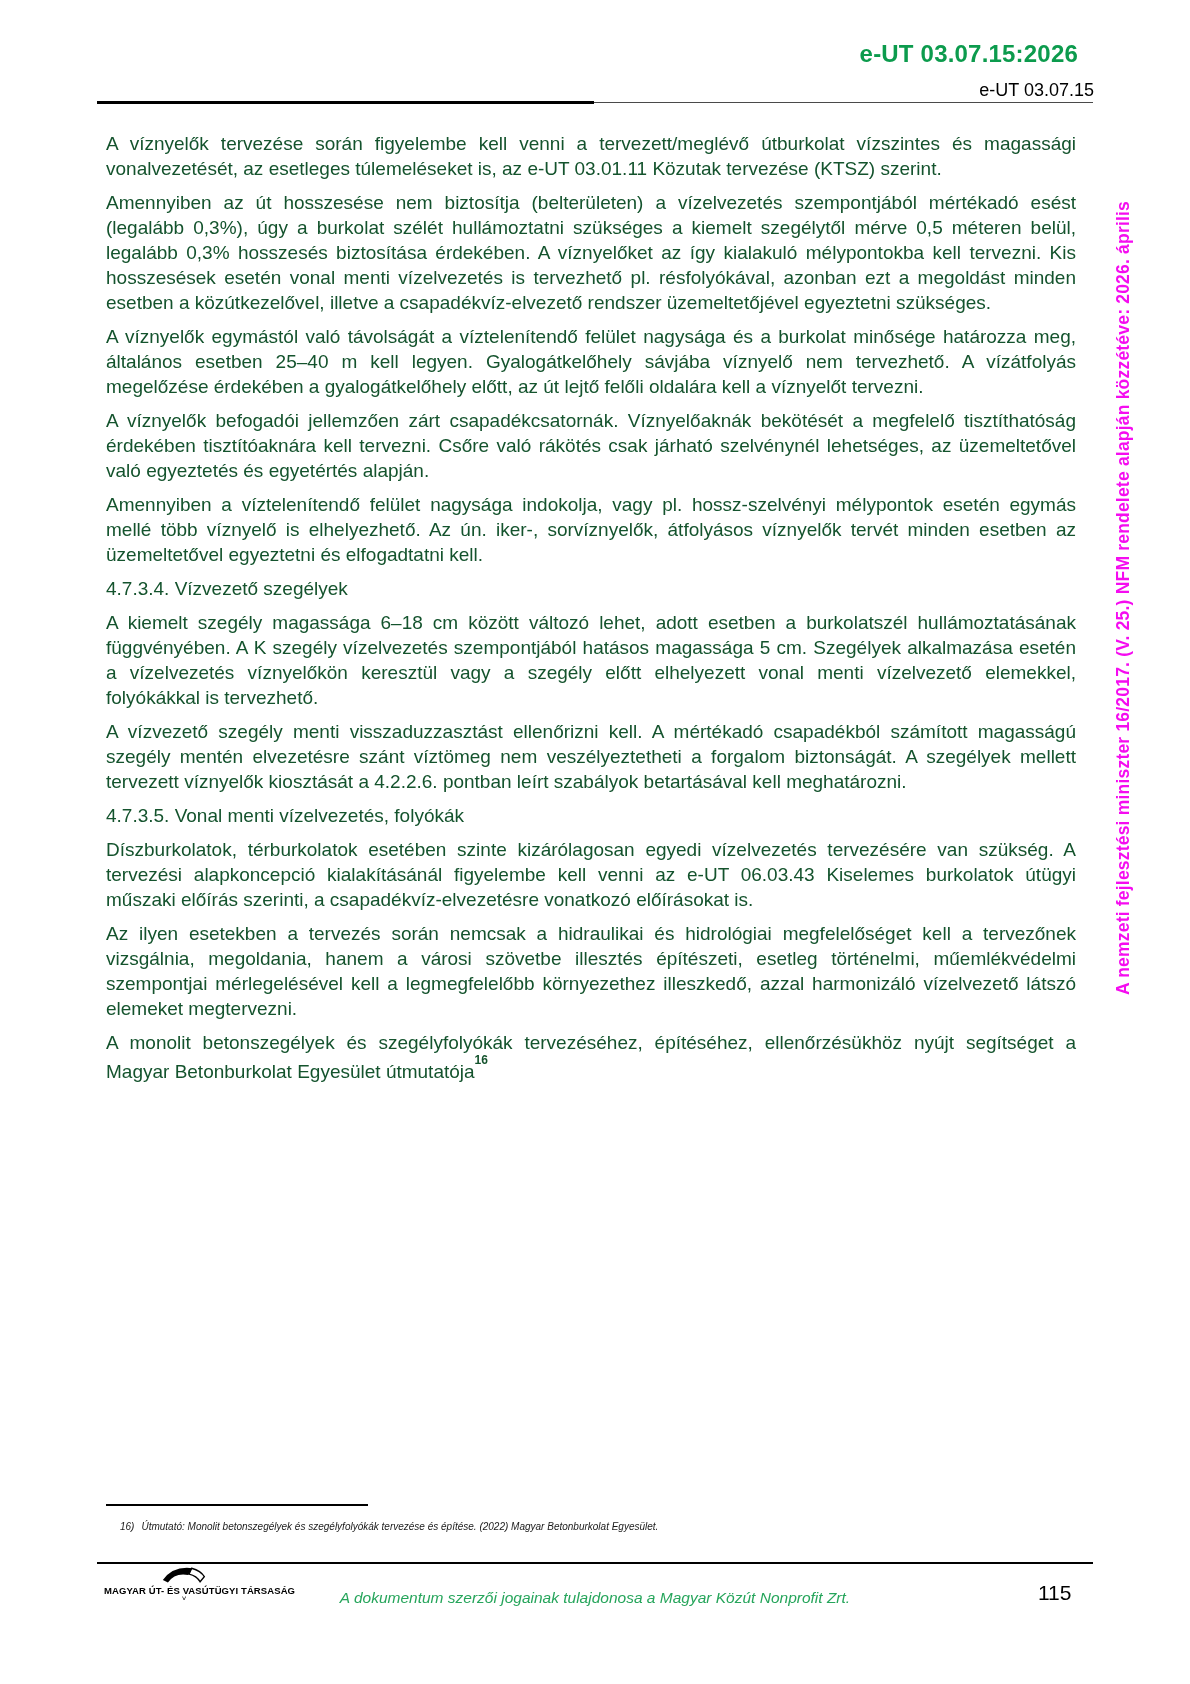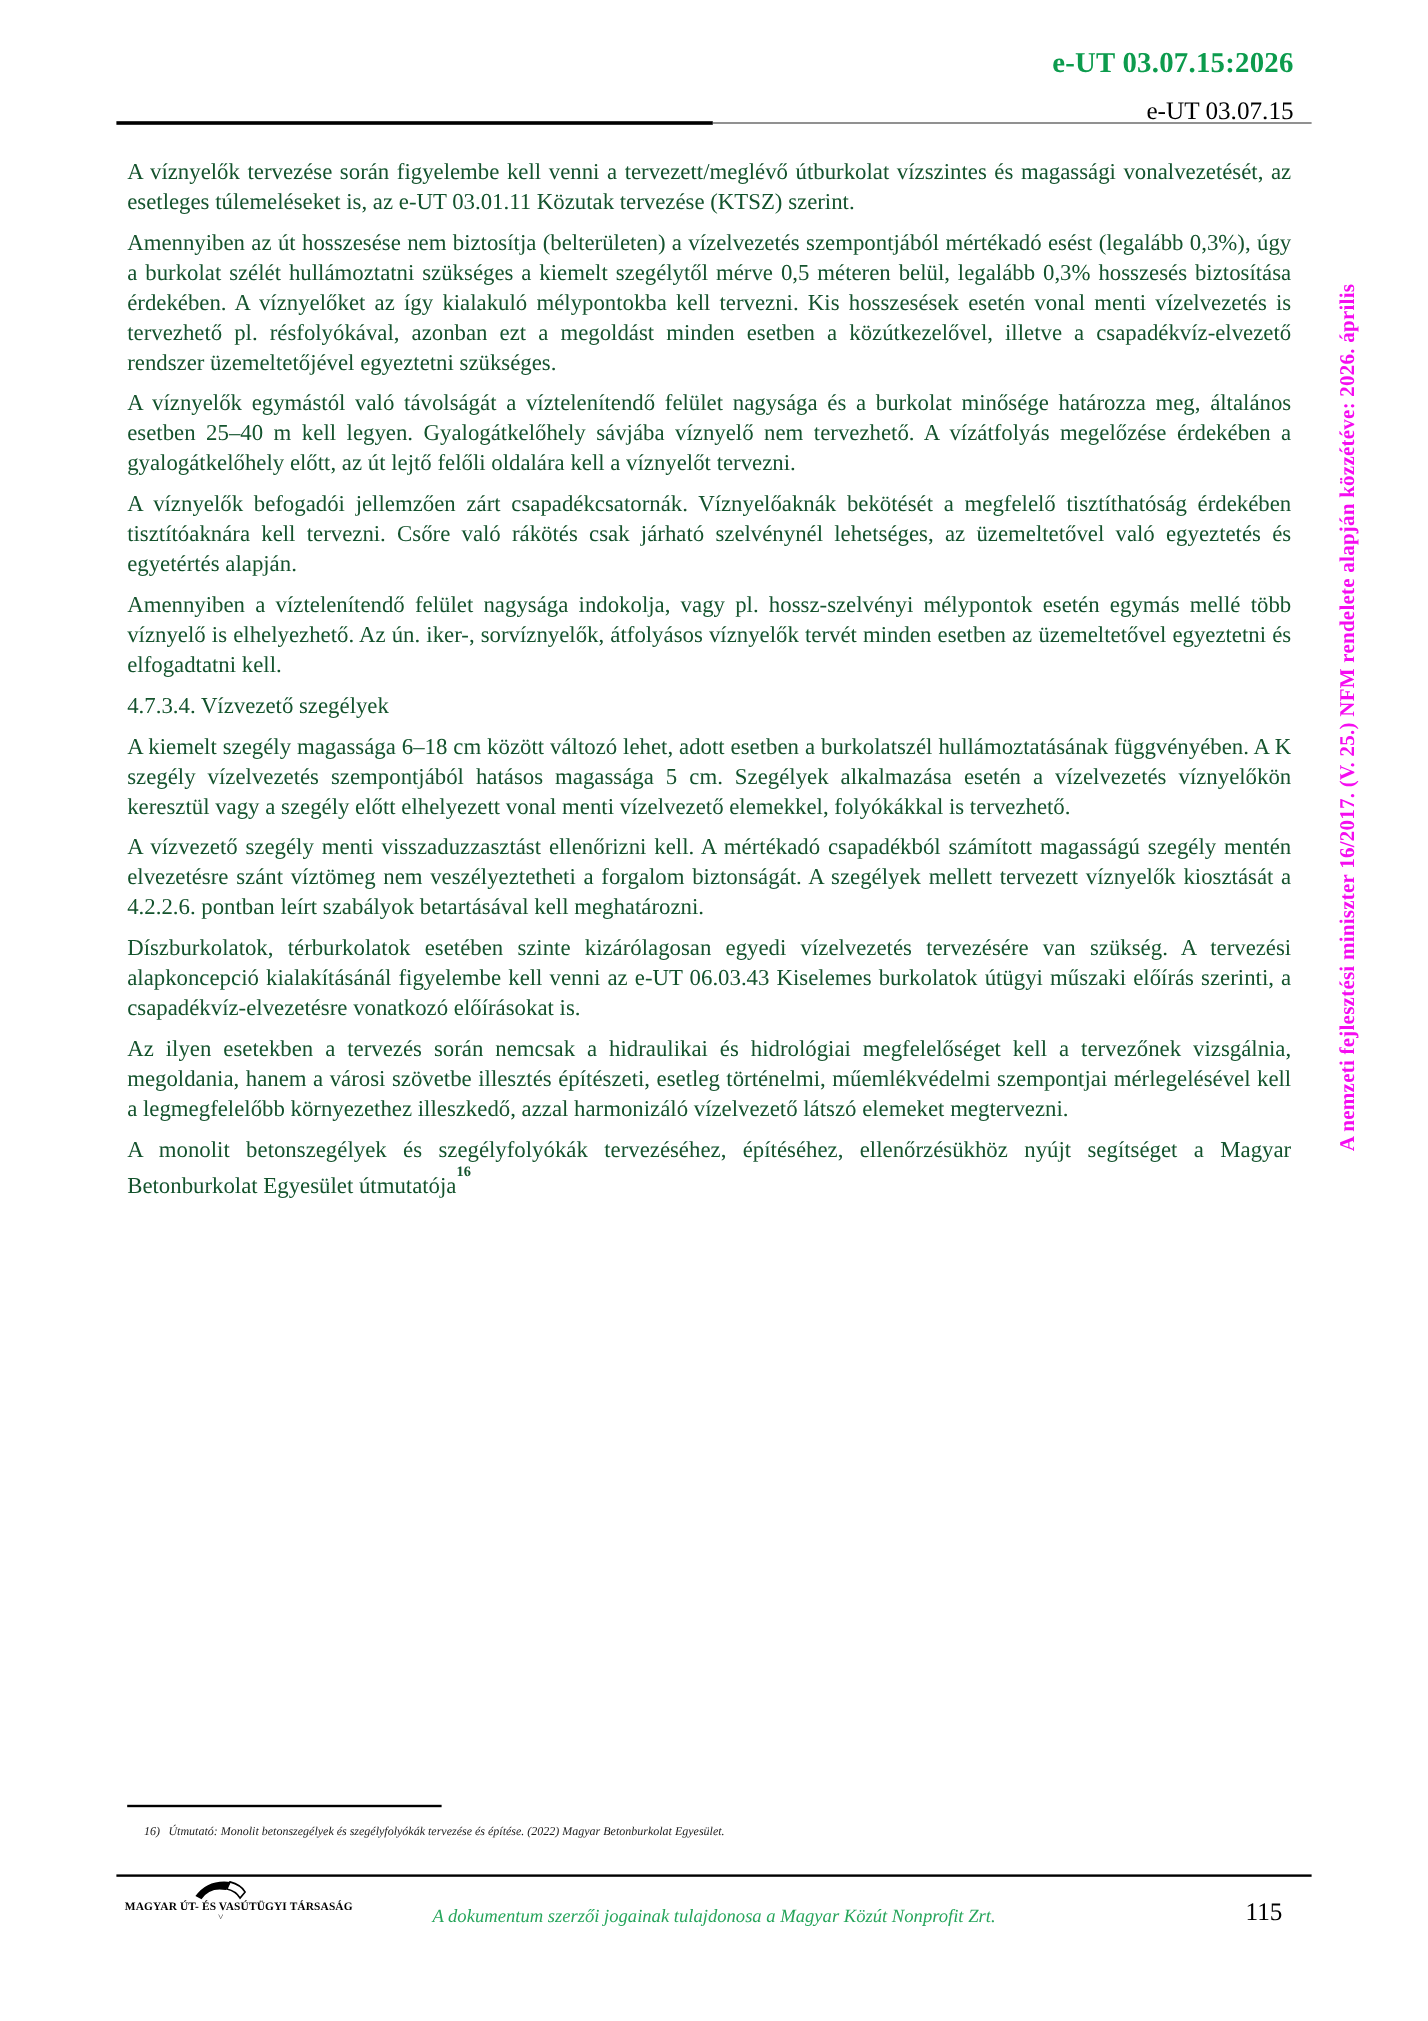--- a/index.html
+++ b/index.html
@@ -1,27 +1,27 @@
 <!DOCTYPE html>
 <html lang="hu"><head>
 <meta charset="utf-8">
 <style>
   html,body { margin:0; padding:0; background:#fff; }
   .page {
     position:relative; width:1160px; height:1684px; background:#ffffff;
-    font-family:Liberation Serif, serif; color:#000; overflow:hidden;
+    font-family:Liberation Sans, sans-serif; color:#000; overflow:hidden;
   }
   
   .doc-id {
     position:absolute; top:40px; left:106px; width:972px;
     text-align:right; font-size:24px; font-weight:bold; letter-spacing:0.2px;
   }
   .doc-id-small {
-    position:absolute; top:80px; left:106px; width:972px;
-    text-align:right; font-size:21px; color:#000;
+    position:absolute; top:80px; left:122px; width:972px;
+    text-align:right; font-size:18px; color:#000;
   }
   .rule-thick { position:absolute; top:101px; left:97px; width:497px; height:3px; background:#000; }
   .rule-thin  { position:absolute; top:102px; left:594px; width:499px; height:1px; background:#4a4a4a; }
 
   
   .body-column {
     position:absolute; top:131px; left:106px; width:970px;
     font-size:19px; line-height:25px; text-align:justify;
     text-justify:inter-word; color:#14532d;
   }
@@ -71,20 +71,21 @@
 
   <main class="body-column" id="body-column">
       <p class="paragraph">A víznyelők tervezése során figyelembe kell venni a tervezett/meglévő útburkolat vízszintes és magassági vonalvezetését, az esetleges túlemeléseket is, az e-UT 03.01.11 Közutak tervezése (KTSZ) szerint.</p>
       <p class="paragraph">Amennyiben az út hosszesése nem biztosítja (belterületen) a vízelvezetés szempontjából mértékadó esést (legalább 0,3%), úgy a burkolat szélét hullámoztatni szükséges a kiemelt szegélytől mérve 0,5 méteren belül, legalább 0,3% hosszesés biztosítása érdekében. A víznyelőket az így kialakuló mélypontokba kell tervezni. Kis hosszesések esetén vonal menti vízelvezetés is tervezhető pl. résfolyókával, azonban ezt a megoldást minden esetben a közútkezelővel, illetve a csapadékvíz-elvezető rendszer üzemeltetőjével egyeztetni szükséges.</p>
       <p class="paragraph">A víznyelők egymástól való távolságát a víztelenítendő felület nagysága és a burkolat minősége határozza meg, általános esetben 25–40 m kell legyen. Gyalogátkelőhely sávjába víznyelő nem tervezhető. A vízátfolyás megelőzése érdekében a gyalogátkelőhely előtt, az út lejtő felőli oldalára kell a víznyelőt tervezni.</p>
       <p class="paragraph">A víznyelők befogadói jellemzően zárt csapadékcsatornák. Víznyelőaknák bekötését a megfelelő tisztíthatóság érdekében tisztítóaknára kell tervezni. Csőre való rákötés csak járható szelvénynél lehetséges, az üzemeltetővel való egyeztetés és egyetértés alapján.</p>
       <p class="paragraph">Amennyiben a víztelenítendő felület nagysága indokolja, vagy pl. hossz-szelvényi mélypontok esetén egymás mellé több víznyelő is elhelyezhető. Az ún. iker-, sorvíznyelők, átfolyásos víznyelők tervét minden esetben az üzemeltetővel egyeztetni és elfogadtatni kell.</p>
       <h3 class="heading">4.7.3.4. Vízvezető szegélyek</h3>
       <p class="paragraph">A kiemelt szegély magassága 6–18 cm között változó lehet, adott esetben a burkolatszél hullámoztatásának függvényében. A K szegély vízelvezetés szempontjából hatásos magassága 5 cm. Szegélyek alkalmazása esetén a vízelvezetés víznyelőkön keresztül vagy a szegély előtt elhelyezett vonal menti vízelvezető elemekkel, folyókákkal is tervezhető.</p>
       <p class="paragraph">A vízvezető szegély menti visszaduzzasztást ellenőrizni kell. A mértékadó csapadékból számított magasságú szegély mentén elvezetésre szánt víztömeg nem veszélyeztetheti a forgalom biztonságát. A szegélyek mellett tervezett víznyelők kiosztását a 4.2.2.6. pontban leírt szabályok betartásával kell meghatározni.</p>
+      <h3 class="heading">4.7.3.5. Vonal menti vízelvezetés, folyókák</h3>
       <p class="paragraph">Díszburkolatok, térburkolatok esetében szinte kizárólagosan egyedi vízelvezetés tervezésére van szükség. A tervezési alapkoncepció kialakításánál figyelembe kell venni az e-UT 06.03.43 Kiselemes burkolatok útügyi műszaki előírás szerinti, a csapadékvíz-elvezetésre vonatkozó előírásokat is.</p>
       <p class="paragraph">Az ilyen esetekben a tervezés során nemcsak a hidraulikai és hidrológiai megfelelőséget kell a tervezőnek vizsgálnia, megoldania, hanem a városi szövetbe illesztés építészeti, esetleg történelmi, műemlékvédelmi szempontjai mérlegelésével kell a legmegfelelőbb környezethez illeszkedő, azzal harmonizáló vízelvezető látszó elemeket megtervezni.</p>
       <p class="paragraph">A monolit betonszegélyek és szegélyfolyókák tervezéséhez, építéséhez, ellenőrzésükhöz nyújt segítséget a Magyar Betonburkolat Egyesület útmutatója<sup class="fnref">16</sup></p>
     </main>
 
   <div class="side-note" style="color: rgb(245, 12, 240);">A nemzeti fejlesztési miniszter 16/2017. (V. 25.) NFM rendelete alapján közzétéve: 2026. április</div>
 
   <div class="footnote-rule"></div>
   <div class="footnote">
     <span class="fn-label">16)</span><span>Útmutató: Monolit betonszegélyek és szegélyfolyókák tervezése és építése. (2022) Magyar Betonburkolat Egyesület.</span>

